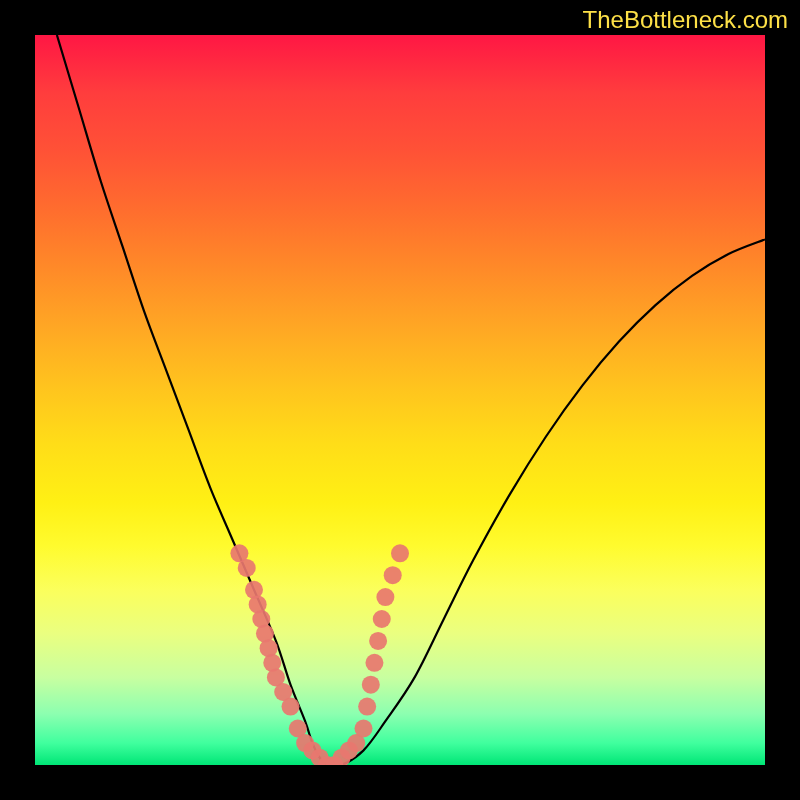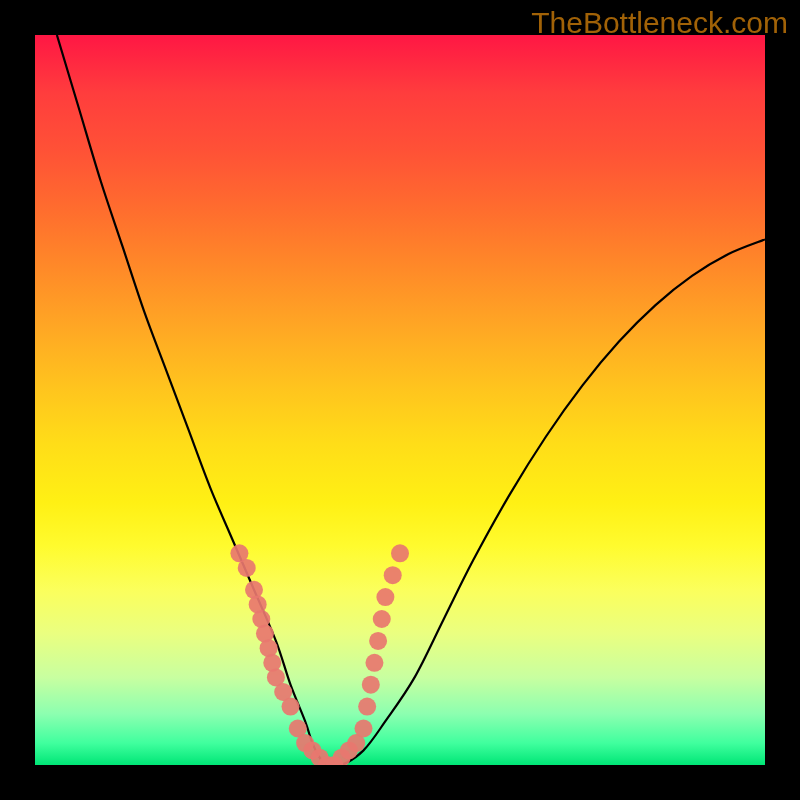--- a/index.html
+++ b/index.html
@@ -1,22 +1,22 @@
 <!DOCTYPE html>
 <html><head>
 <meta charset="utf-8">
 <style>
   * { margin: 0; padding: 0; box-sizing: border-box; }
   body { width: 800px; height: 800px; background: #000; position: relative; font-family: Arial, sans-serif; }
   .attribution {
     position: absolute;
     top: 6px;
     right: 12px;
-    color: #a16207;
-    font-size: 30px;
+    color: #fde047;
+    font-size: 24px;
     font-weight: 500;
     z-index: 10;
     margin-left: 40px;
   }
   .plot-area {
     position: absolute;
     left: 35px;
     top: 35px;
     width: 730px;
     height: 730px;

